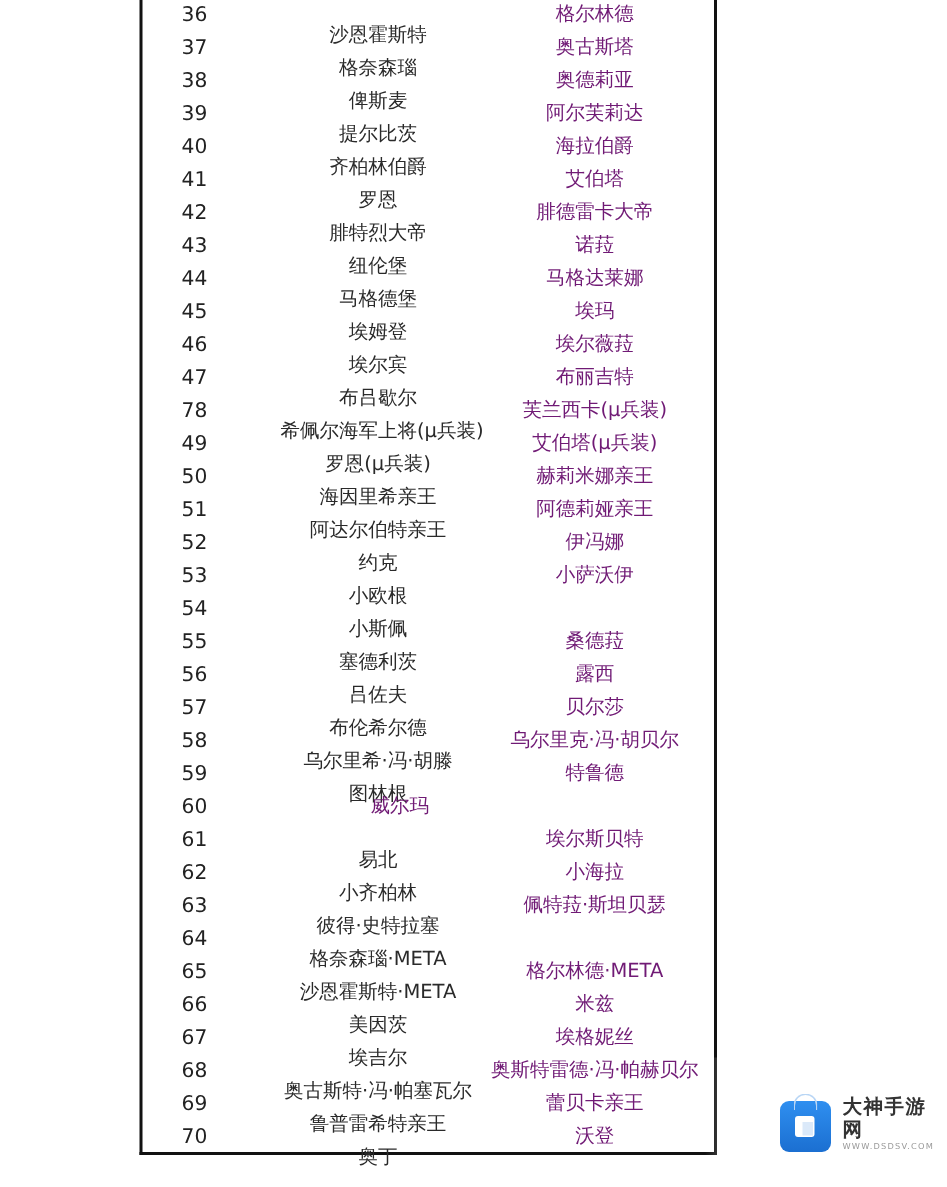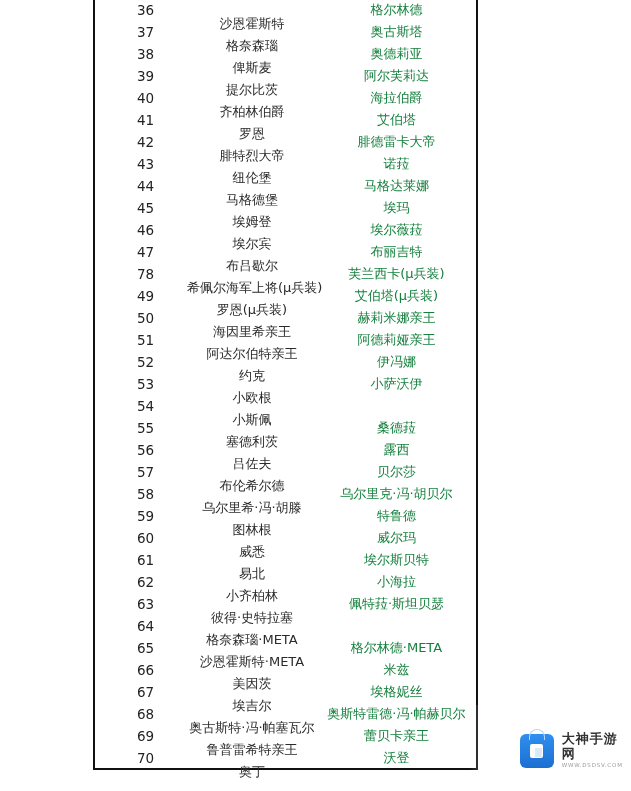--- a/index.html
+++ b/index.html
@@ -35,36 +35,36 @@
     .row {
       display: flex;
       height: 22px;
       align-items: center;
       font-size: 13px;
       line-height: 22px;
       white-space: nowrap;
     }
     .num {
       width: 92px;
-      padding-left: 42px;
+      padding-left: 26px;
       box-sizing: border-box;
       font-size: 13.5px;
       color: #222;
     }
     .c1 {
       width: 130px;
       text-align: center;
       color: #2a2a2a;
       overflow: visible;
       margin-top: 28px;
     }
     .c2 {
       width: 159px;
       text-align: center;
-      color: #15803d;
+      color: #701a75;
       overflow: visible;
     }
     .fade-overlay {
       position: absolute;
       left: 470px;
       top: 705px;
       width: 161px;
       height: 86px;
       background: linear-gradient(to right, rgba(255,255,255,0.0), rgba(255,255,255,0.85) 30%);
       pointer-events: none;
@@ -251,21 +251,20 @@
     <span class="c1">乌尔里希·冯·胡滕</span>
     <span class="c2">乌尔里克·冯·胡贝尔</span>
   </div>
       <div class="row">
     <span class="num">59</span>
     <span class="c1">图林根</span>
     <span class="c2">特鲁德</span>
   </div>
       <div class="row">
     <span class="num">60</span>
-    <span class="c1">威悉</span>
     <span class="c2">威尔玛</span>
   </div>
       <div class="row">
     <span class="num">61</span>
     <span class="c1">易北</span>
     <span class="c2">埃尔斯贝特</span>
   </div>
       <div class="row">
     <span class="num">62</span>
     <span class="c1">小齐柏林</span>

